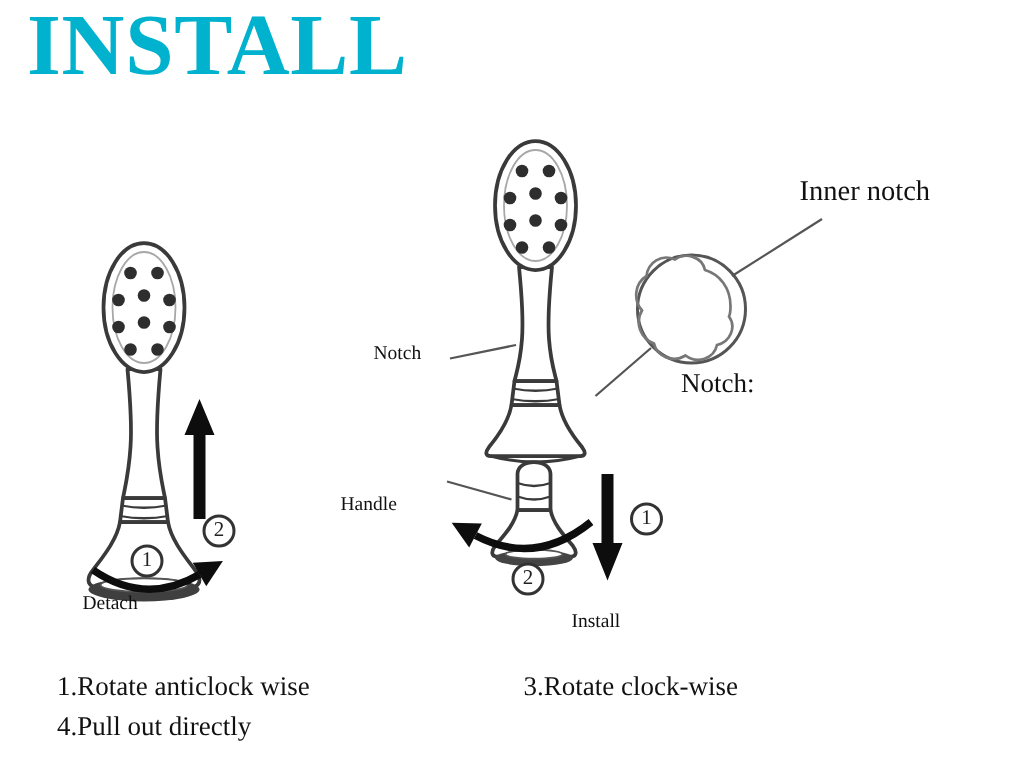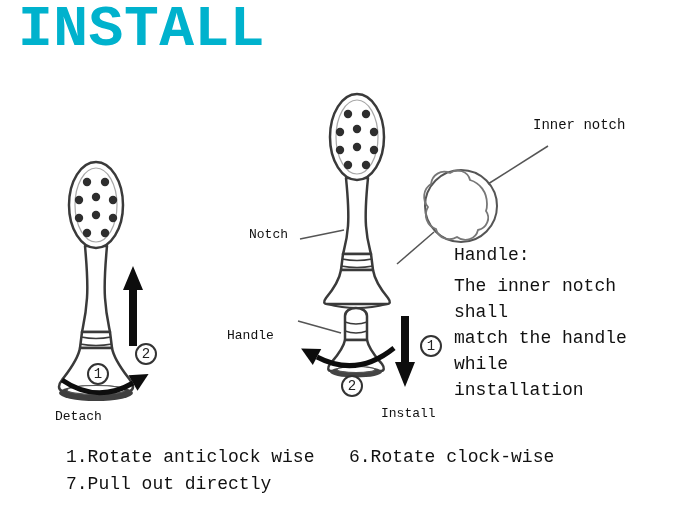--- a/index.html
+++ b/index.html
@@ -1,34 +1,34 @@
 <!DOCTYPE html>
 <html><head>
 <meta charset="utf-8">
 <style>
   html,body { margin:0; padding:0; background:#ffffff; }
   .page {
     position:relative; width:639px; height:506px; background:#fff;
-    font-family:Liberation Mono, monospace; color:#111; overflow:hidden;
+    font-family:Liberation Serif, serif; color:#111; overflow:hidden;
   }
   .artwork { position:absolute; left:0; top:0; }
   .title {
     position:absolute; left:18px; top:0px; margin:0;
     font-size:58px; font-weight:700; letter-spacing:0.5px; line-height:1.05;
   }
   .label { position:absolute; font-size:13px; color:#111; white-space:nowrap; }
   .notch-label   { left:249px; top:227px; }
   .handle-label  { left:227px; top:328px; }
-  .detach-label  { left:55px;  top:409px;text-align:center; }
+  .detach-label  { left:55px;  top:394px;text-align:center; }
   .install-label { left:381px; top:406px; }
-  .inner-notch-label { left:533px; top:117px; font-size:14px; }
+  .inner-notch-label { left:533px; top:117px; font-size:19px; }
   .notice-heading { position:absolute; left:454px; top:245px; font-size:18px; }
   .notice-lines   { position:absolute; left:454px; top:273px; font-size:18px; line-height:26px; }
   .steps { position:absolute; font-size:18px; line-height:27px; white-space:nowrap; }
-  .steps-detach  { left:38px;  top:444px;margin-left:28px; }
+  .steps-detach  { left:38px;  top:444px; }
   .steps-install { left:349px; top:444px; }
   .marker {
     position:absolute; width:22px; height:22px; box-sizing:border-box;
     border:2px solid #333; border-radius:50%; background:#fff;
     display:flex; align-items:center; justify-content:center;
     font-size:14px; color:#222; transform:translate(-50%,-50%);
   }
   .m-detach-1  { left:98px;  top:374px; }
   .m-detach-2  { left:146px; top:354px; }
   .m-install-1 { left:431px; top:346px; }
@@ -136,29 +136,24 @@
   <div class="label handle-label">Handle</div>
   <div class="label inner-notch-label">Inner notch</div>
   <div class="label detach-label">Detach</div>
   <div class="label install-label">Install</div>
 
   <div class="marker m-detach-1">1</div>
   <div class="marker m-detach-2">2</div>
   <div class="marker m-install-1">1</div>
   <div class="marker m-install-2">2</div>
 
-  <div class="notice-heading">Handle:</div>
-  <div class="notice-lines">
-    <div>The inner notch shall</div>
-    <div>match the handle</div>
-    <div>while installation</div>
-  </div>
+  <div class="notice-heading">Notch:</div>
 
   <div class="steps steps-detach">
     <div>1.Rotate anticlock wise</div>
-    <div>7.Pull out directly</div>
+    <div>4.Pull out directly</div>
   </div>
 
   <div class="steps steps-install">
-    <div>6.Rotate clock-wise</div>
+    <div>3.Rotate clock-wise</div>
   </div>
 
 </div>
 
 </body></html>

